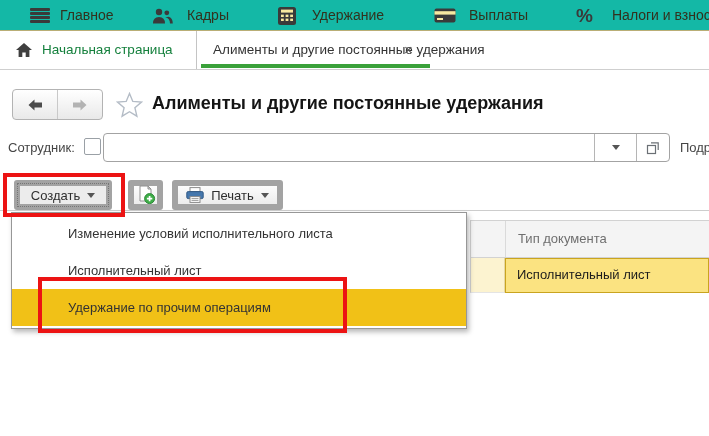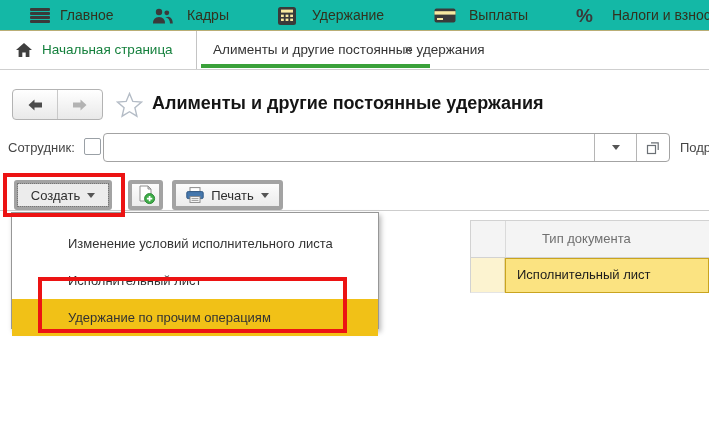--- a/index.html
+++ b/index.html
@@ -38,38 +38,38 @@
   .flt-lbl{position:absolute;left:8px;top:140px;color:#454545;}
   .chk{position:absolute;left:84px;top:138px;width:17px;height:17px;border:1px solid #9aa0a6;border-radius:2px;background:#fff;cursor:pointer;}
   .field{position:absolute;left:103px;top:133px;width:567px;height:29px;border:1px solid #a3a3a3;border-radius:4px;background:#fff;}
   .field input{position:absolute;left:6px;top:1px;width:480px;height:25px;border:none;outline:none;font:inherit;background:transparent;}
   .dd-btn{position:absolute;left:490px;top:0;width:42px;height:27px;border-left:1px solid #b5b5b5;display:flex;align-items:center;justify-content:center;cursor:pointer;}
   .caret{width:0;height:0;border-left:4px solid transparent;border-right:4px solid transparent;border-top:5px solid #555;}
   .open-btn{position:absolute;left:532px;top:0;width:33px;height:27px;border-left:1px solid #b5b5b5;display:flex;align-items:center;justify-content:center;cursor:pointer;border-radius:0 4px 4px 0;}
   .div-lbl{position:absolute;left:680px;top:140px;color:#454545;white-space:nowrap;}
 
   
-  .btn{position:absolute;height:30px;border:4px solid #a3a3a3;border-radius:3px;background:linear-gradient(#fcfcfc,#ececec);
+  .btn{position:absolute;height:30px;border:6px solid #a3a3a3;border-radius:3px;background:linear-gradient(#fcfcfc,#ececec);
        display:flex;align-items:center;justify-content:center;gap:7px;font-size:13px;color:#2f2f2f;cursor:pointer;}
   .btn-create{left:14px;top:180px;width:98px;background:#ececec;outline:1px dotted #767676;outline-offset:-4px;}
   .btn-copy{left:128px;top:180px;width:35px;}
   .btn-print{left:172px;top:180px;width:111px;}
   .separator{position:absolute;left:0;top:210px;width:709px;height:1px;background:#cdcdcd;}
 
   
-  .menu{position:absolute;left:11px;top:212px;width:368px;height:117px;background:#fff;border:1px solid #979797;
-        box-shadow:2px 3px 5px rgba(0,0,0,.28);z-index:30;padding-top:12px;}
+  .menu{position:absolute;left:11px;top:212px;width:456px;height:117px;background:#fff;border:1px solid #979797;
+        box-shadow:2px 3px 5px rgba(0,0,0,.28);z-index:30;padding-top:2px;}
   .menu .mi{height:37px;display:flex;align-items:center;padding-left:56px;color:#333;cursor:pointer;white-space:nowrap;}
   .menu .mi.hl{background:#f1c117;}
 
   
   .tbl{position:absolute;left:470px;top:220px;width:239px;z-index:5;}
   .tbl .hdr{position:relative;height:38px;background:#f4f4f4;border-top:1px solid #d2d2d2;border-bottom:1px solid #d2d2d2;border-left:1px solid #d2d2d2;}
   .tbl .hdr .c0{position:absolute;left:0;top:0;width:35px;height:100%;border-right:1px solid #dadada;}
-  .tbl .hdr .c1{position:absolute;left:36px;top:0;right:0;line-height:36px;padding-left:11px;color:#6f6f6f;white-space:nowrap;cursor:pointer;margin-left:24px;}
+  .tbl .hdr .c1{position:absolute;left:36px;top:0;right:0;line-height:36px;padding-left:11px;color:#6f6f6f;white-space:nowrap;cursor:pointer;}
   .tbl .row{position:relative;height:35px;}
   .tbl .row .c0{position:absolute;left:0;top:0;width:35px;height:100%;background:#fcf3d0;border-right:1px solid #e6d7a2;border-bottom:1px solid #e4e4e4;border-left:1px solid #d2d2d2;}
   .tbl .row .c1{position:absolute;left:35px;top:0;right:0;height:100%;background:#fbe381;border:1px solid #c9a41f;
                 line-height:32px;padding-left:11px;color:#1c1c1c;white-space:nowrap;cursor:pointer;}
 
   
   .anno{position:absolute;border:4px solid #ec1313;z-index:70;pointer-events:none;}
   .anno1{left:3px;top:173px;width:122px;height:44px;}
   .anno2{left:38px;top:277px;width:309px;height:56px;}
 </style>

